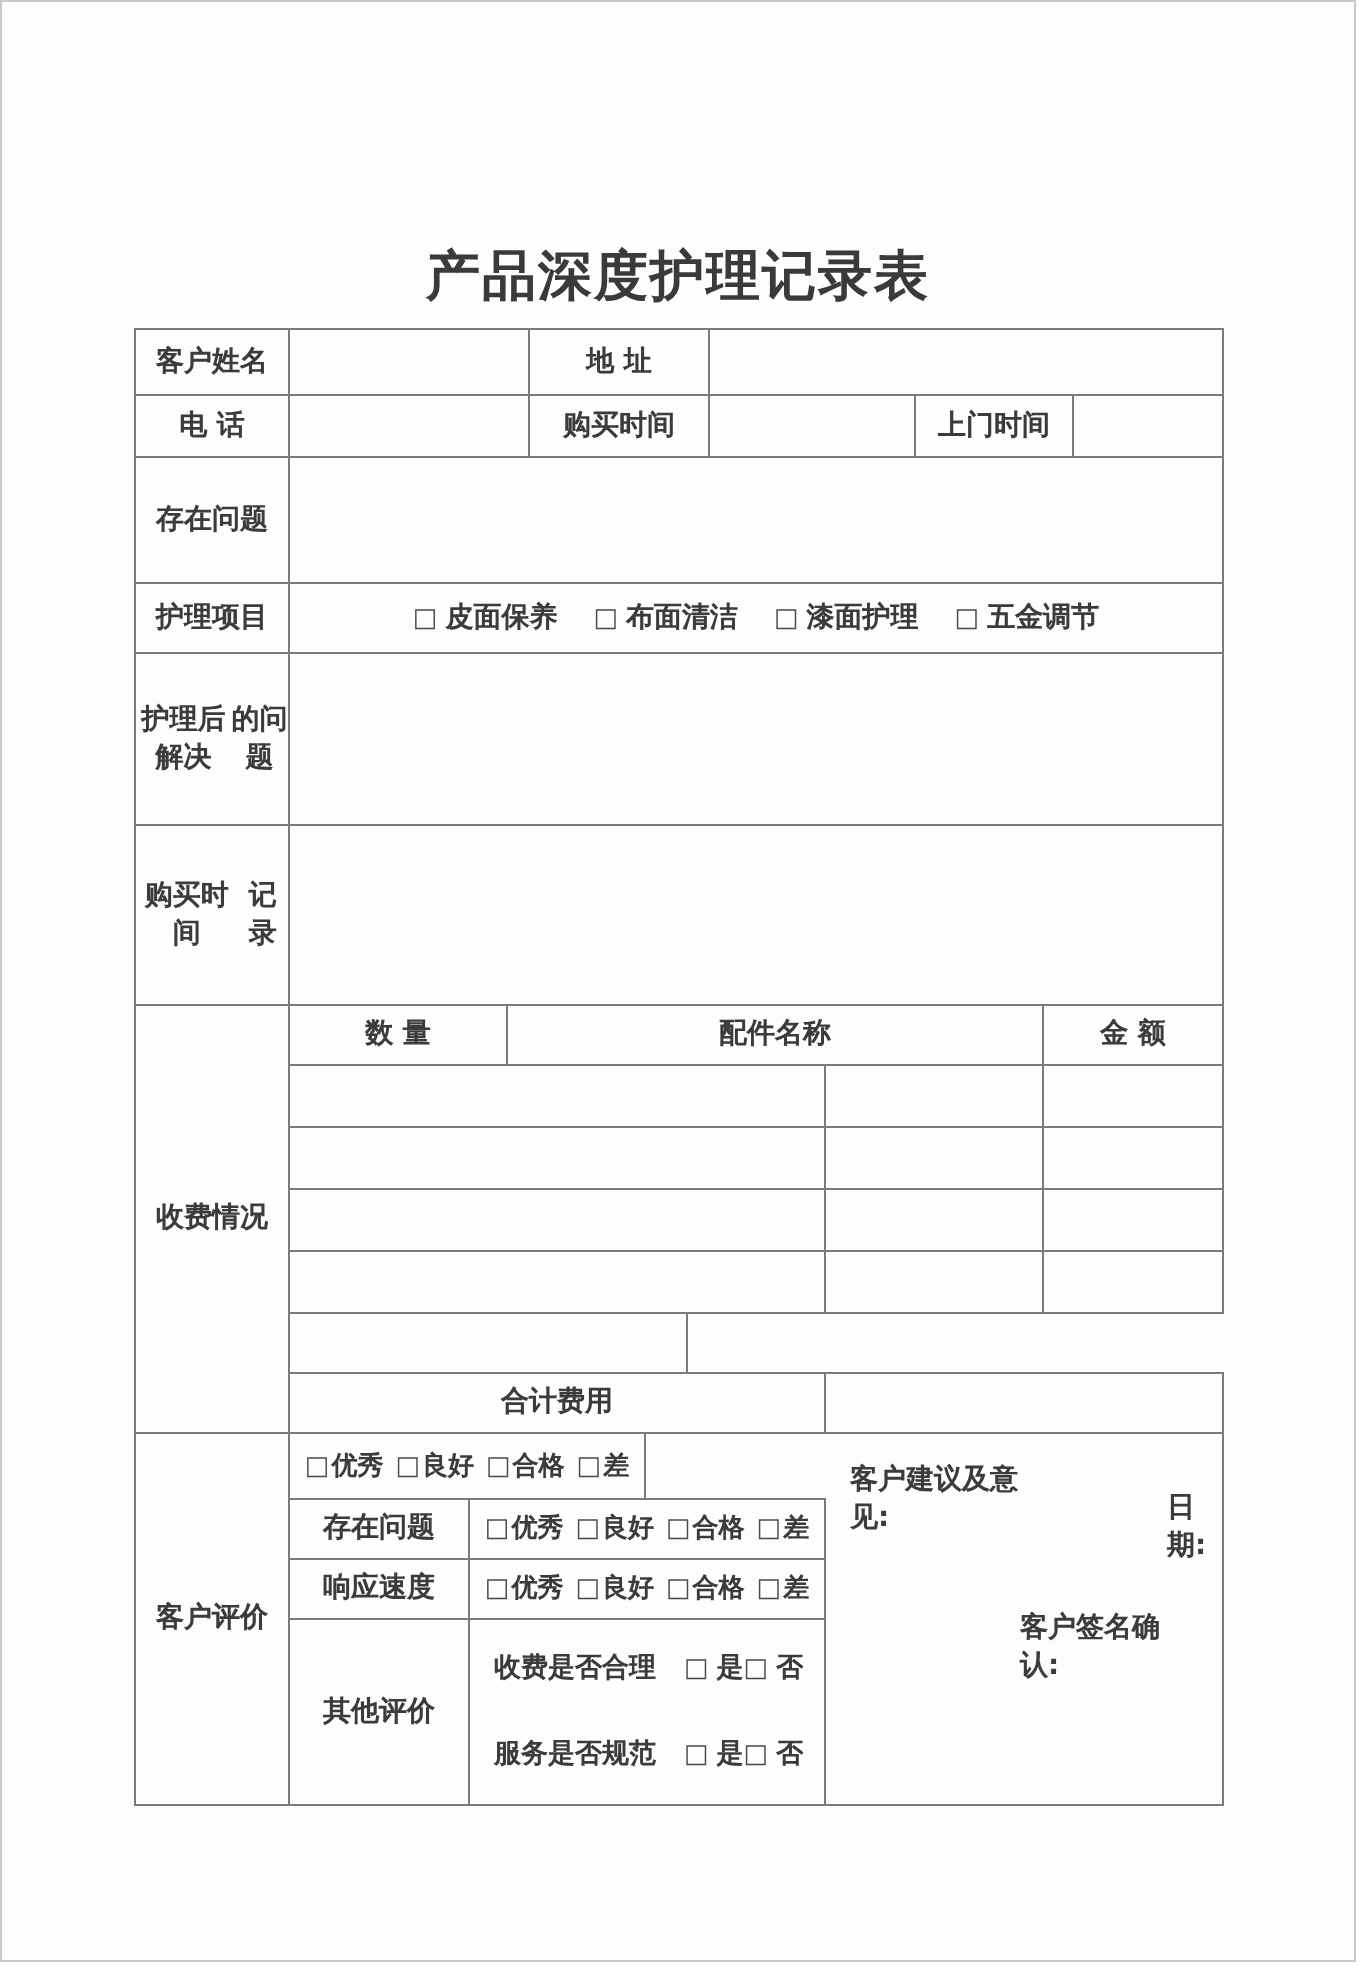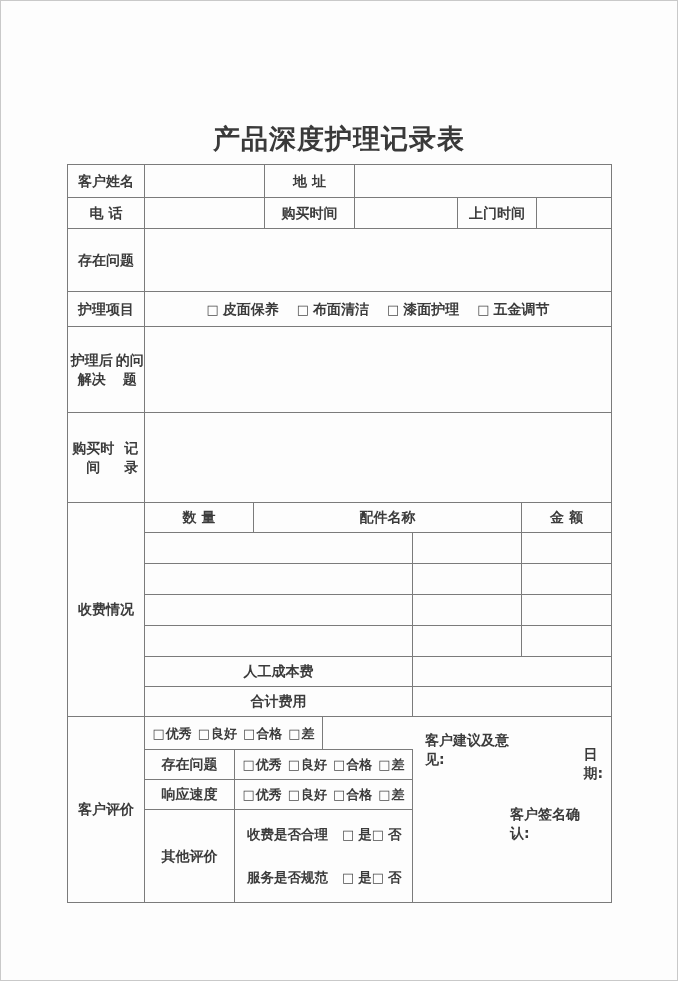--- a/index.html
+++ b/index.html
@@ -167,21 +167,20 @@
           <div class="cell input w268"></div>
           <div class="cell input w109"></div>
           <div class="cell input w90"></div>
         </div>
         <div class="srow h31">
           <div class="cell input w268"></div>
           <div class="cell input w109"></div>
           <div class="cell input w90"></div>
         </div>
         <div class="srow h30">
-          <div class="cell w268">人工成本费</div>
           <div class="cell input w199"></div>
         </div>
         <div class="srow last">
           <div class="cell w268">合计费用</div>
           <div class="cell input w199"></div>
         </div>
       </div>
     </div>
 
     <div class="trow h186">

